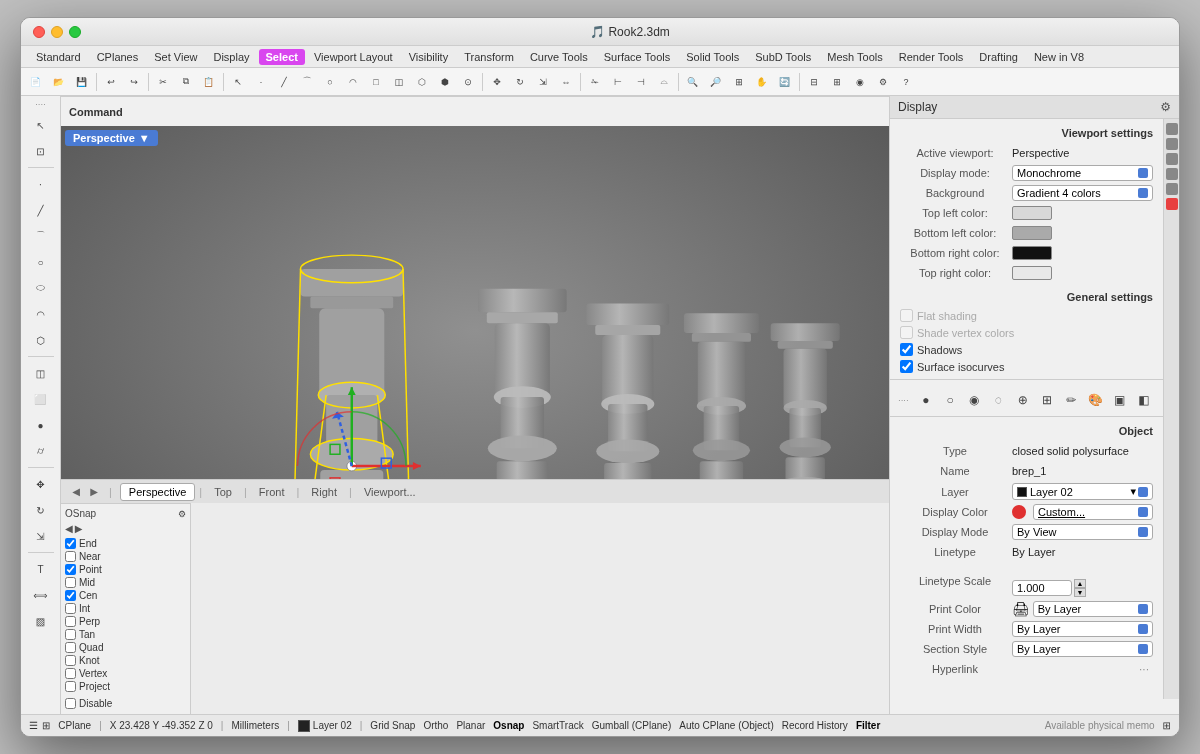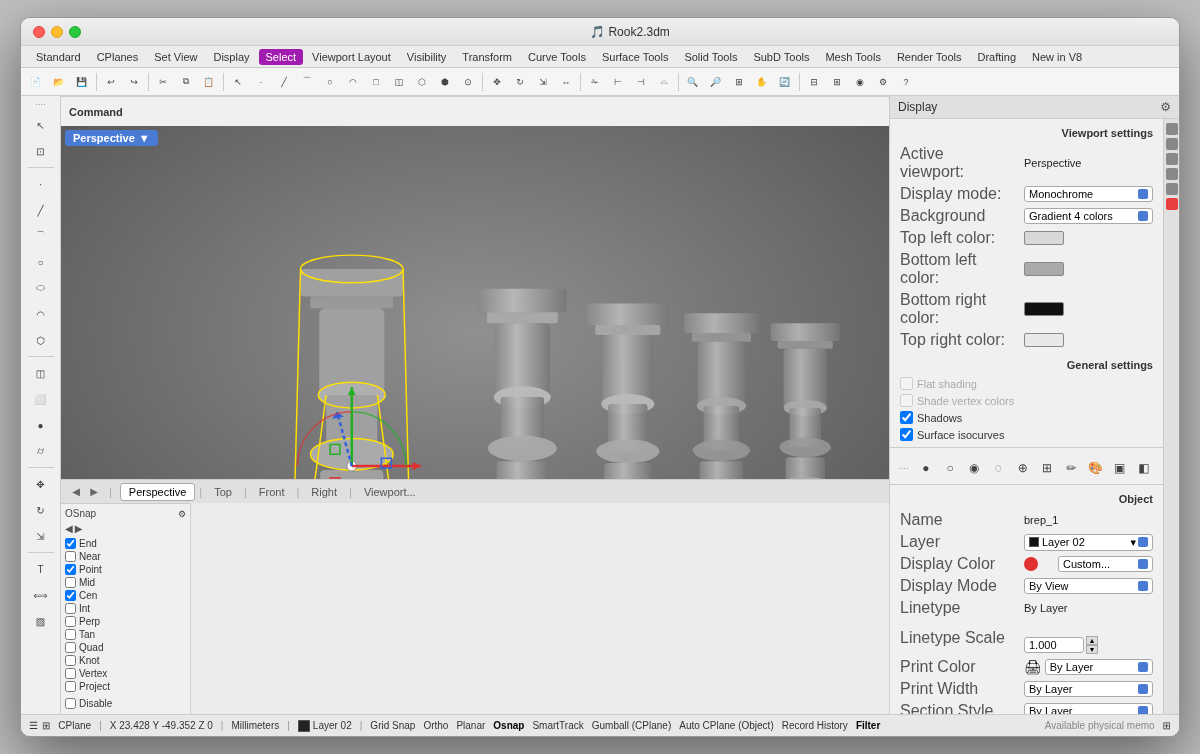--- a/index.html
+++ b/index.html
@@ -60,21 +60,21 @@
       flex-shrink: 0;
       gap: 2px;
     }
     .menubar-item {
       padding: 2px 7px;
       font-size: 11px;
       color: #333;
       cursor: pointer;
       border-radius: 3px;
     }
-    .menubar-item.active { background: #a21caf; color: white; }
+    .menubar-item.active { background: #d946ef; color: white; font-weight: bold; }
     
     .toolbar {
       height: 28px;
       background: #f5f5f5;
       border-bottom: 1px solid #ccc;
       display: flex;
       align-items: center;
       padding: 0 4px;
       flex-shrink: 0;
       gap: 1px;
@@ -231,24 +231,24 @@
       text-align: right;
     }
     .prop-row {
       display: flex;
       align-items: center;
       padding: 2px 10px;
       min-height: 20px;
     }
     .prop-label {
       color: #555;
-      font-size: 16px;
-      text-align: left;
+      font-size: 11px;
+      text-align: center;
       flex: 0 0 110px;
-      margin-right: 14px;
+      margin-right: 2px;
     }
     .prop-value {
       flex: 1;
       font-size: 11px;
       color: #222;
     }
     .prop-select {
       flex: 1;
       display: flex;
       align-items: center;
@@ -810,39 +810,43 @@
             <div class="icon-btn">⊕</div>
             <div class="icon-btn">⊞</div>
             <div class="icon-btn">✏</div>
             <div class="icon-btn">🎨</div>
             <div class="icon-btn">▣</div>
             <div class="icon-btn">◧</div>
           </div>
 
           <div class="section-title">Object</div>
 
+          <div class="prop-row">
+            <div class="prop-label">Type</div>
+            <div class="prop-value">closed solid polysurface</div>
+          </div>
 
           <div class="prop-row">
             <div class="prop-label">Name</div>
             <div class="prop-value">brep_1</div>
           </div>
 
           <div class="prop-row">
             <div class="prop-label">Layer</div>
             <div class="prop-select">
               <span style="display:inline-block;width:10px;height:10px;background:#111;margin-right:3px;border:1px solid #555;"></span>
               <span>Layer 02</span>
               <span style="margin-left:auto;">▾</span>
               <span style="width:10px;height:10px;background:#4a7bd4;border-radius:2px;display:inline-block;margin-left:2px;"></span>
             </div>
           </div>
 
           <div class="prop-row">
             <div class="prop-label">Display Color</div>
-            <div style="display:flex; align-items:center; gap:16px; flex:1;">
+            <div style="display:flex; align-items:center; gap:3px; flex:1;text-decoration:underline;">
               <div class="color-dot-red"></div>
               <div class="prop-select">
                 <span>Custom...</span>
                 <span style="width:10px;height:10px;background:#4a7bd4;border-radius:2px;display:inline-block;margin-left:auto;"></span>
               </div>
             </div>
           </div>
 
           <div class="prop-row">
             <div class="prop-label">Display Mode</div>

